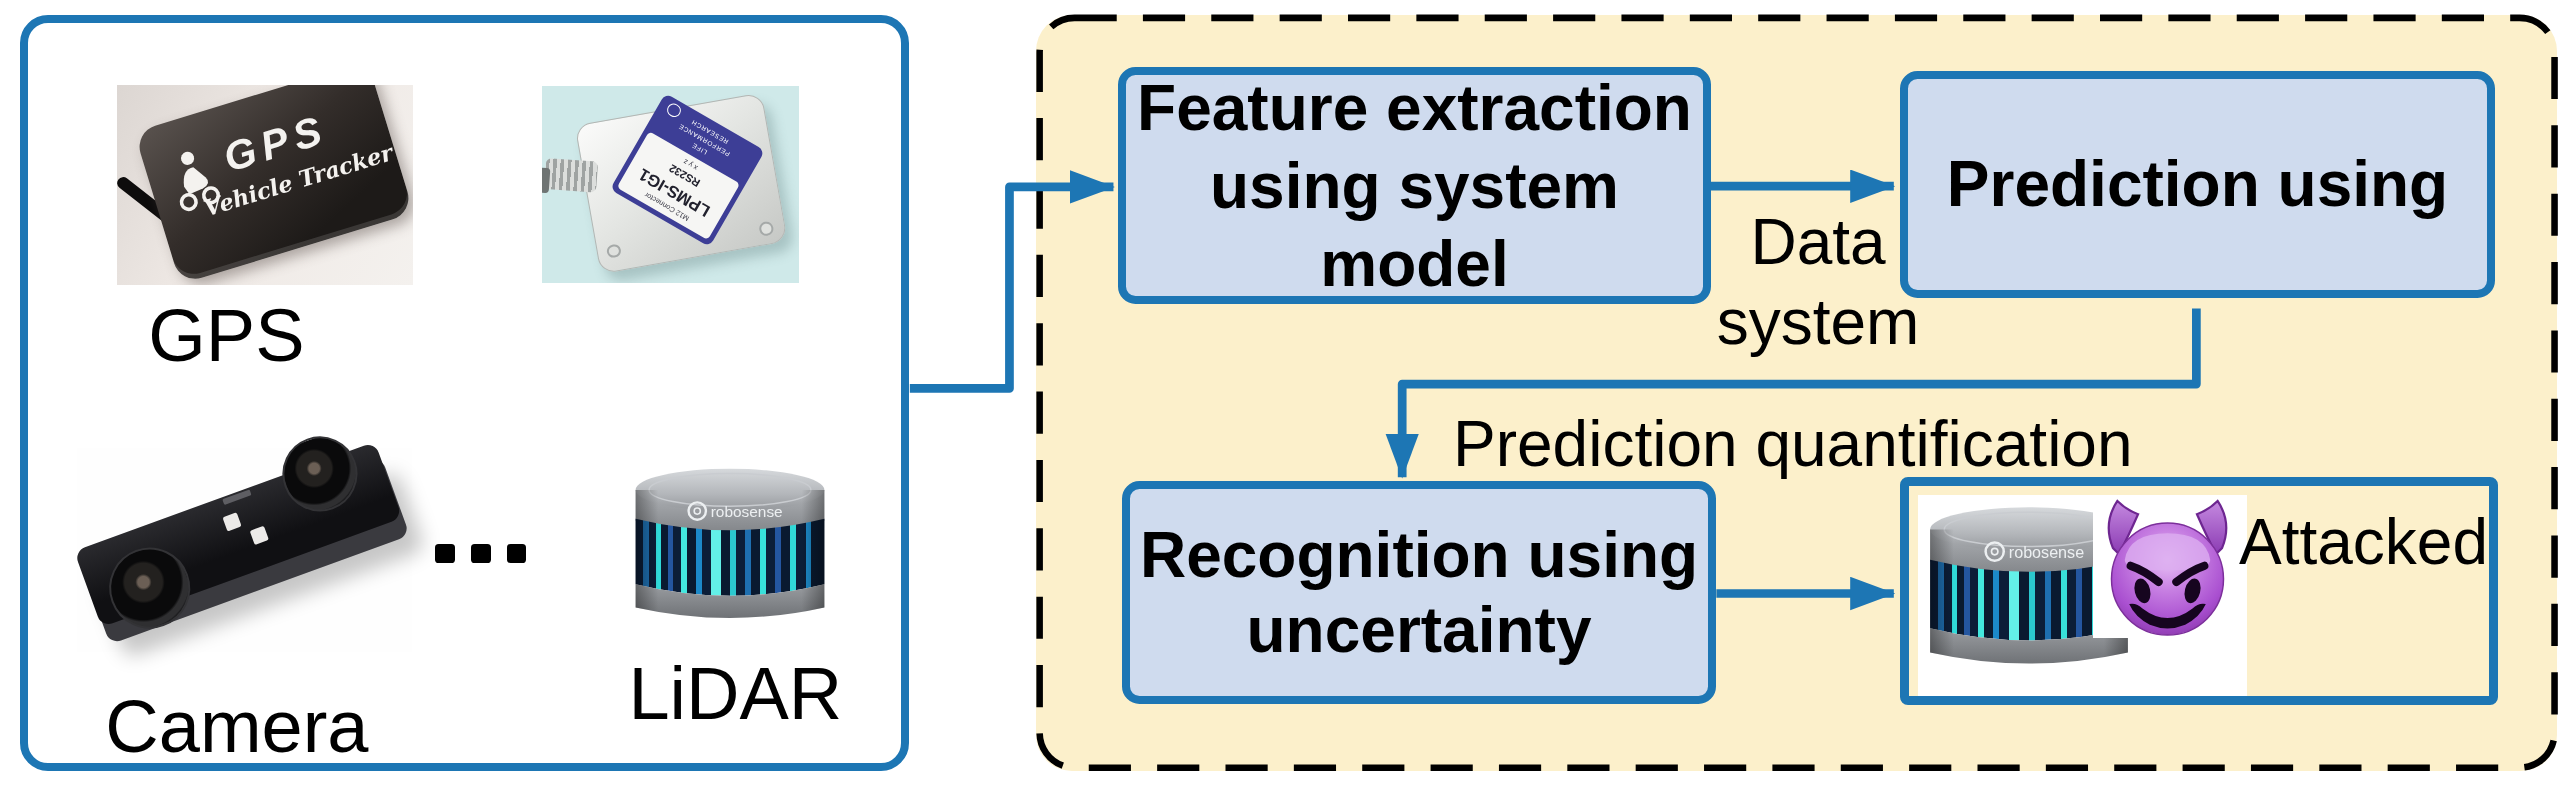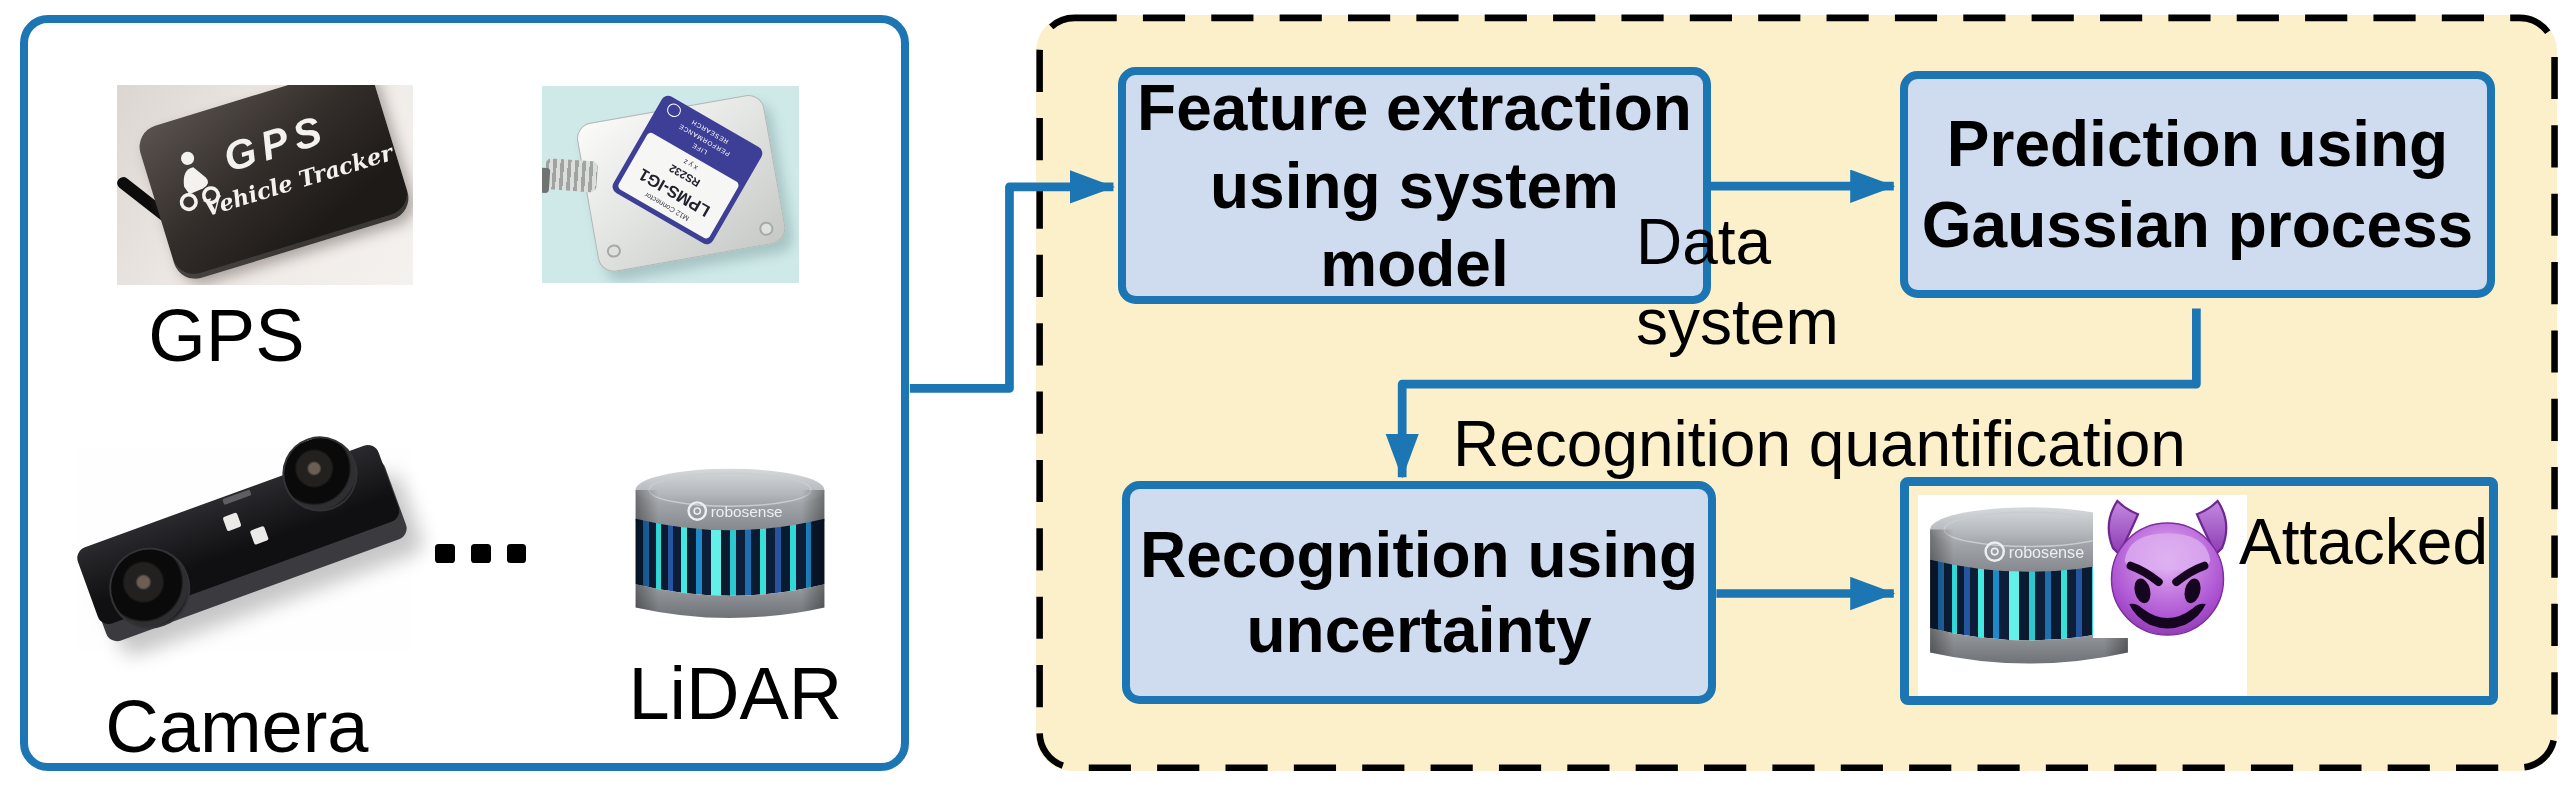--- a/index.html
+++ b/index.html
@@ -78,21 +78,21 @@
     display:flex;flex-direction:column;justify-content:center;align-items:center;text-align:center;
     font-weight:bold;font-size:64px;line-height:78px;}
   .box-feature{left:1118px;top:67px;width:593px;height:237px;}
   .box-prediction{left:1900px;top:71px;width:595px;height:227px;line-height:81px;}
   .box-recognition{left:1122px;top:481px;width:594px;height:223px;line-height:75px;}
   .box-attacked{left:1900px;top:477px;width:598px;height:228px;background:var(--panelfill);
     border:9.5px solid var(--accent);border-radius:8px;box-sizing:border-box;}
   .attacked-photo{left:8.7px;top:8.7px;width:329px;height:201px;background:#fff;}
   .attacked-text{left:327px;top:16px;width:255px;text-align:center;font-size:64px;line-height:81px;}
 
-  .edge-label{font-size:64px;line-height:80px;}
+  .edge-label{font-size:64px;line-height:80px;text-align:center;}
   .label-datafeature{left:1636px;top:202px;width:364px;}
   .label-uncertainty{left:1453px;top:404px;white-space:nowrap;}
 
   .hidden-defs{position:absolute;width:0;height:0;overflow:hidden;}
 </style>
 </head>
 <body>
 
 <div class="canvas">
 
@@ -266,29 +266,28 @@
   </svg>
 
   <div class="abs pbox box-feature">
     <div>Feature extraction</div>
     <div>using system</div>
     <div>model</div>
   </div>
 
   <div class="abs pbox box-prediction">
     <div>Prediction using</div>
-    <div>Gaussian process</div>
   </div>
 
   <div class="abs edge-label label-datafeature">
     <div>Data</div>
     <div>system</div>
   </div>
 
-  <div class="abs edge-label label-uncertainty">Recognition quantification</div>
+  <div class="abs edge-label label-uncertainty">Prediction quantification</div>
 
   <div class="abs pbox box-recognition">
     <div>Recognition using</div>
     <div>uncertainty</div>
   </div>
 
   <div class="abs box-attacked" style="position:absolute;">
     <div class="abs attacked-photo">
       <svg class="abs" style="left:0;top:4.4px;" width="222" height="192" viewBox="0 0 220 190">
         <use href="#lidar-sym"></use>

